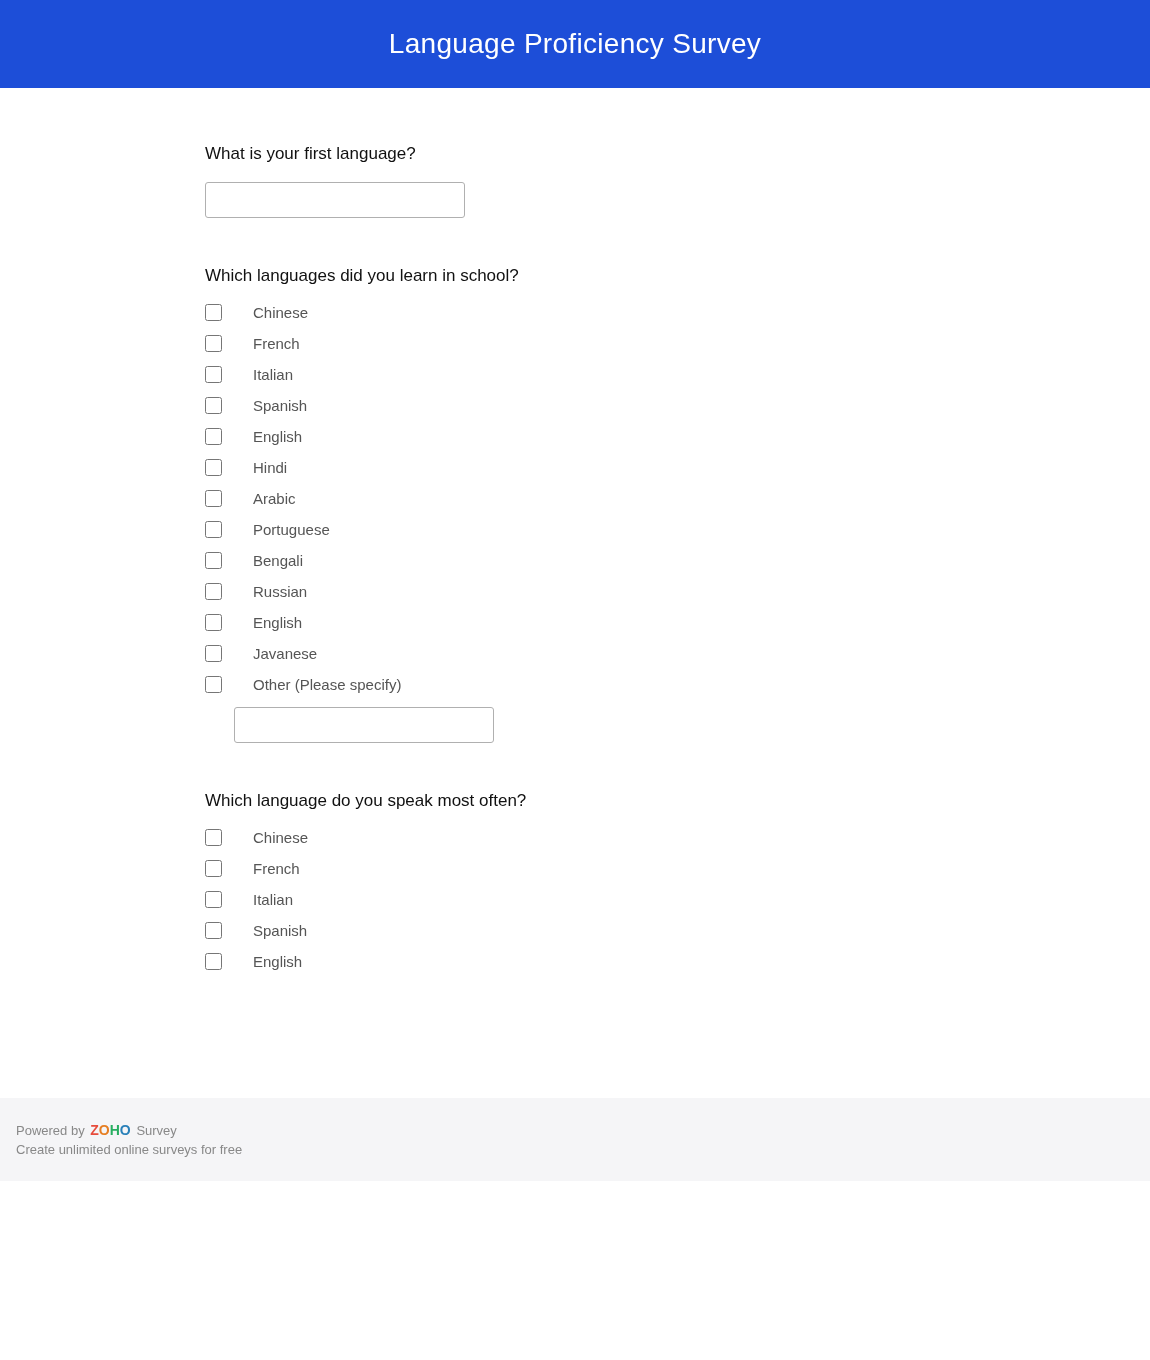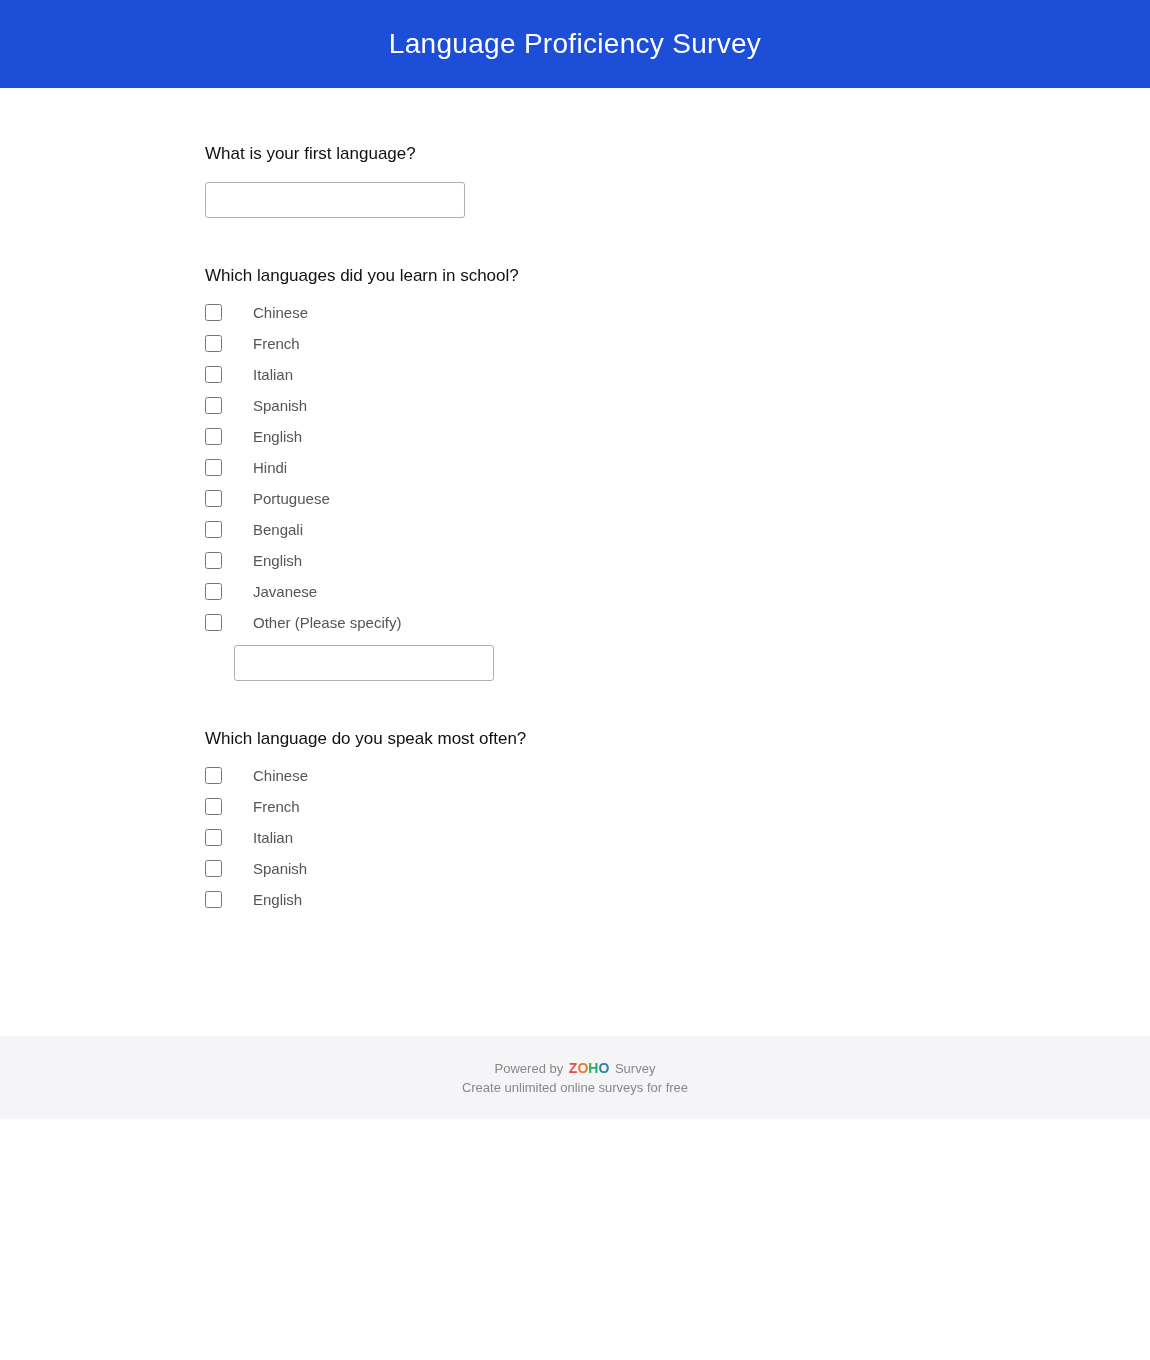--- a/index.html
+++ b/index.html
@@ -92,22 +92,22 @@
       border-radius: 3px;
       padding: 4px 8px;
       font-size: 14px;
       margin-top: 8px;
       margin-left: 29px;
       outline: none;
     }
 
     .footer {
       background-color: #f5f5f7;
-      padding: 24px 29px;
-      text-align: center;
+      padding: 24px 16px;
+      text-align: left;
       margin-top: 40px;
     }
 
     .footer-powered {
       font-size: 13px;
       color: #888;
       margin-bottom: 4px;
     }
 
     .footer-sub {
@@ -161,26 +161,34 @@
       </li>
       <li>
         <input type="checkbox" id="school-english" style="">
         <label for="school-english">English</label>
       </li>
       <li>
         <input type="checkbox" id="school-hindi" style="">
         <label for="school-hindi">Hindi</label>
       </li>
       <li>
+        <input type="checkbox" id="school-arabic" style="">
+        <label for="school-arabic">Arabic</label>
+      </li>
+      <li>
         <input type="checkbox" id="school-portuguese" style="">
         <label for="school-portuguese">Portuguese</label>
       </li>
       <li>
         <input type="checkbox" id="school-bengali" style="">
         <label for="school-bengali">Bengali</label>
+      </li>
+      <li>
+        <input type="checkbox" id="school-russian" style="">
+        <label for="school-russian">Russian</label>
       </li>
       <li>
         <input type="checkbox" id="school-japanese" style="">
         <label for="school-japanese">English</label>
       </li>
       <li>
         <input type="checkbox" id="school-javanese" style="">
         <label for="school-javanese">Javanese</label>
       </li>
       <li>

